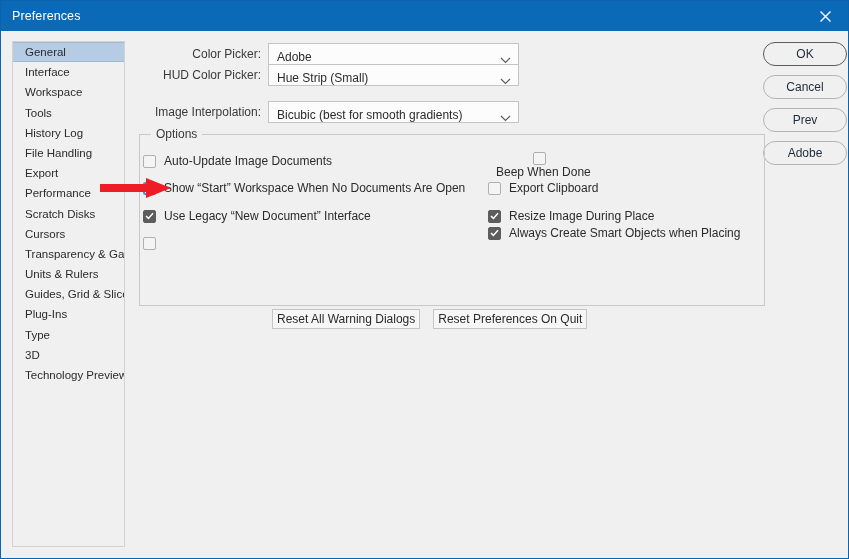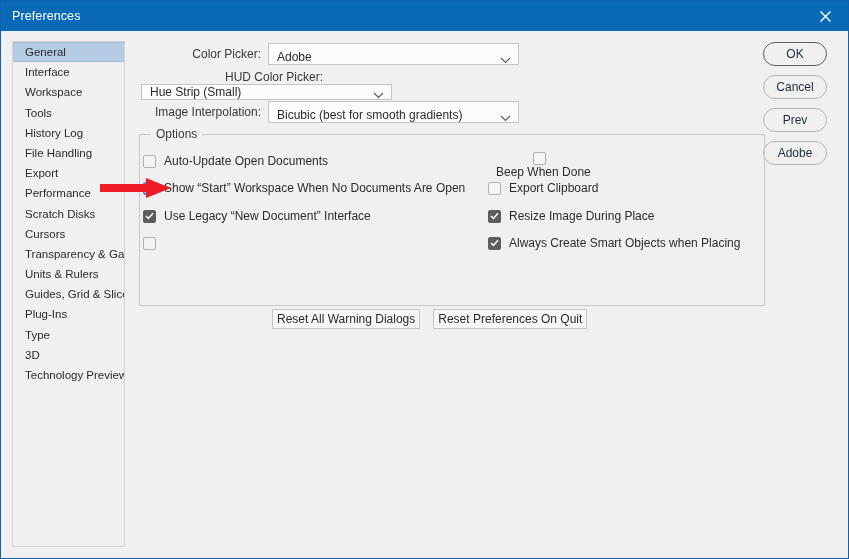--- a/index.html
+++ b/index.html
@@ -86,21 +86,21 @@
   }
 
   
   .side-buttons {
     position: absolute;
     right: 13px;
     top: 41px;
     width: 72px;
   }
   .pill-btn {
-    width: 64px;
+    width: 84px;
     height: 24px;
     box-sizing: border-box;
     margin-bottom: 9px;
     border-radius: 12px;
     background: #f0f0f0;
     border: 1px solid #b4b4b4;
     color: #1d2b3a;
     font-size: 12px;
     font-family: "Liberation Sans", sans-serif;
     cursor: pointer;
@@ -308,21 +308,21 @@
   <div id="fields">
       <div class="field-row" style="top: 41px;">
         <div class="field-label">Color Picker:</div>
         <div class="select-box">
           <span>Adobe</span>
           <svg class="chev" width="11" height="7" viewBox="0 0 11 7">
             <path d="M1 1 L5.5 5.5 L10 1" stroke="#5a5a5a" stroke-width="1.1" fill="none"></path>
           </svg>
         </div>
       </div>
-      <div class="field-row" style="top: 69px; flex-direction: column;">
+      <div class="field-row" style="top: 62px;">
         <div class="field-label">HUD Color Picker:</div>
         <div class="select-box">
           <span>Hue Strip (Small)</span>
           <svg class="chev" width="11" height="7" viewBox="0 0 11 7">
             <path d="M1 1 L5.5 5.5 L10 1" stroke="#5a5a5a" stroke-width="1.1" fill="none"></path>
           </svg>
         </div>
       </div>
       <div class="field-row" style="top: 99px;">
         <div class="field-label">Image Interpolation:</div>
@@ -334,21 +334,21 @@
         </div>
       </div>
     </div>
 
   <div class="group"></div>
   <div class="group-title">Options</div>
 
   <div id="left-checks">
       <div class="chk-row" style="left: 142px; top: 151px;">
         <span class="chk"></span>
-        <span class="chk-label">Auto-Update Open Documents</span>
+        <span class="chk-label">Auto-Update Image Documents</span>
       </div>
       <div class="chk-row" style="left: 142px; top: 178px;">
         <span class="chk focused"></span>
         <span class="chk-label">Show “Start” Workspace When No Documents Are Open</span>
       </div>
       <div class="chk-row" style="left: 142px; top: 206px;">
         <span class="chk checked">
           <svg width="9" height="8" viewBox="0 0 9 8">
             <path d="M1 4 L3.4 6.4 L8 1.2" stroke="#ffffff" stroke-width="1.5" fill="none"></path>
           </svg>
@@ -369,21 +369,21 @@
         <span class="chk-label">Export Clipboard</span>
       </div>
       <div class="chk-row" style="left: 487px; top: 206px;">
         <span class="chk checked">
           <svg width="9" height="8" viewBox="0 0 9 8">
             <path d="M1 4 L3.4 6.4 L8 1.2" stroke="#ffffff" stroke-width="1.5" fill="none"></path>
           </svg>
         </span>
         <span class="chk-label">Resize Image During Place</span>
       </div>
-      <div class="chk-row" style="left: 487px; top: 233px;">
+      <div class="chk-row" style="left: 487px; top: 223px;">
         <span class="chk checked">
           <svg width="9" height="8" viewBox="0 0 9 8">
             <path d="M1 4 L3.4 6.4 L8 1.2" stroke="#ffffff" stroke-width="1.5" fill="none"></path>
           </svg>
         </span>
         <span class="chk-label">Always Create Smart Objects when Placing</span>
       </div>
     </div>
 
 

